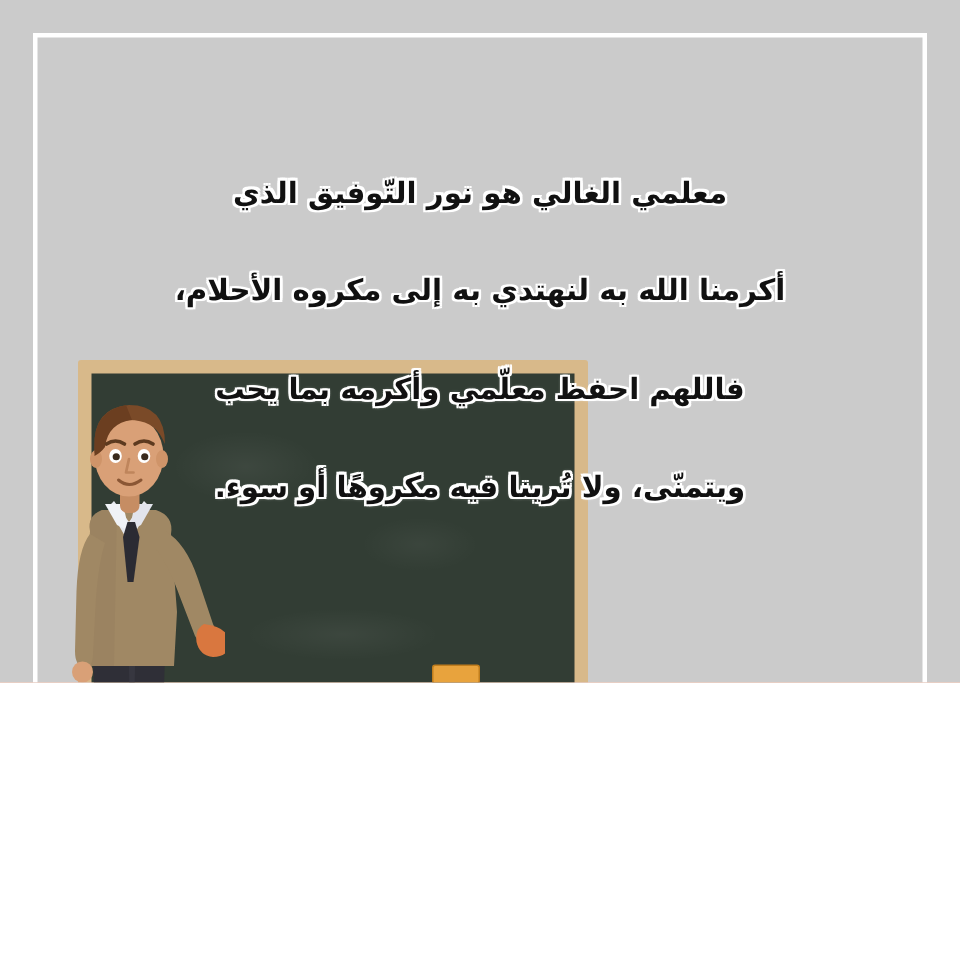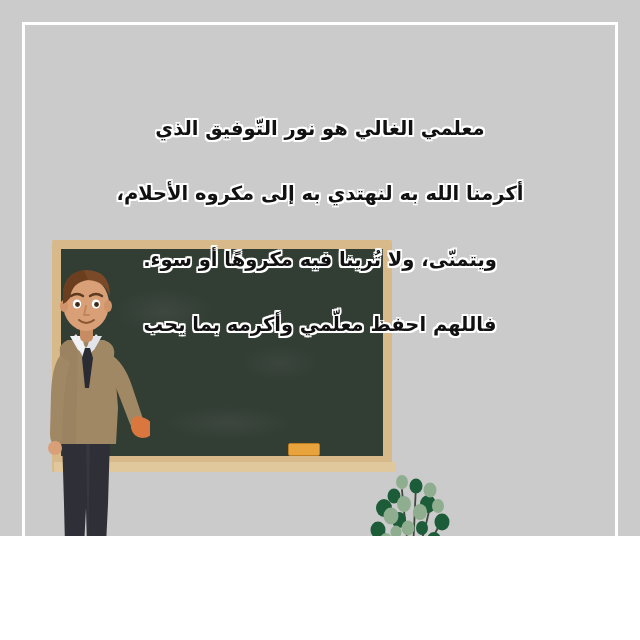--- a/index.html
+++ b/index.html
@@ -7,21 +7,21 @@
     padding: 0;
     background: #ffffff;
   }
   body {
     font-family: "DejaVu Sans", "Liberation Sans", sans-serif;
   }
 
   .canvas {
     position: relative;
     width: 640px;
-    height: 536px;
+    height: 455px;
     overflow: hidden;
     background: #c2410c;
     text-decoration: underline;
   }
 
   
   .wall {
     position: absolute;
     left: 0; top: 0;
     width: 640px; height: 590px;
@@ -305,22 +305,22 @@
 
       <path d="M42 96 Q36 104 36 112 Q36 124 54 124 Q72 124 72 112 Q72 104 66 96 Q60 92 54 92 Q48 92 42 96 Z" fill="#e4e4e8"></path>
       <path d="M42 96 Q36 104 36 112 Q36 124 50 124 Q42 116 44 104 Z" fill="#f2f2f5"></path>
     </svg>
     <div class="plant-shadow"></div>
   </div>
 
   <div class="quote">
     <p class="quote-line">معلمي الغالي هو نور التّوفيق الذي</p>
     <p class="quote-line">أكرمنا الله به لنهتدي به إلى مكروه الأحلام،</p>
+    <p class="quote-line">فاللهم احفظ معلّمي وأكرمه بما يحب</p>
     <p class="quote-line">ويتمنّى، ولا تُرينا فيه مكروهًا أو سوء.</p>
-    <p class="quote-line">فاللهم احفظ معلّمي وأكرمه بما يحب</p>
   </div>
 
   <div class="watermark">
     <span class="watermark-text">ALMRJ3.COM</span>
   </div>
 
   <div class="social-bar">
     <div class="rule rule-left"></div>
 
     <div class="social-icons">

